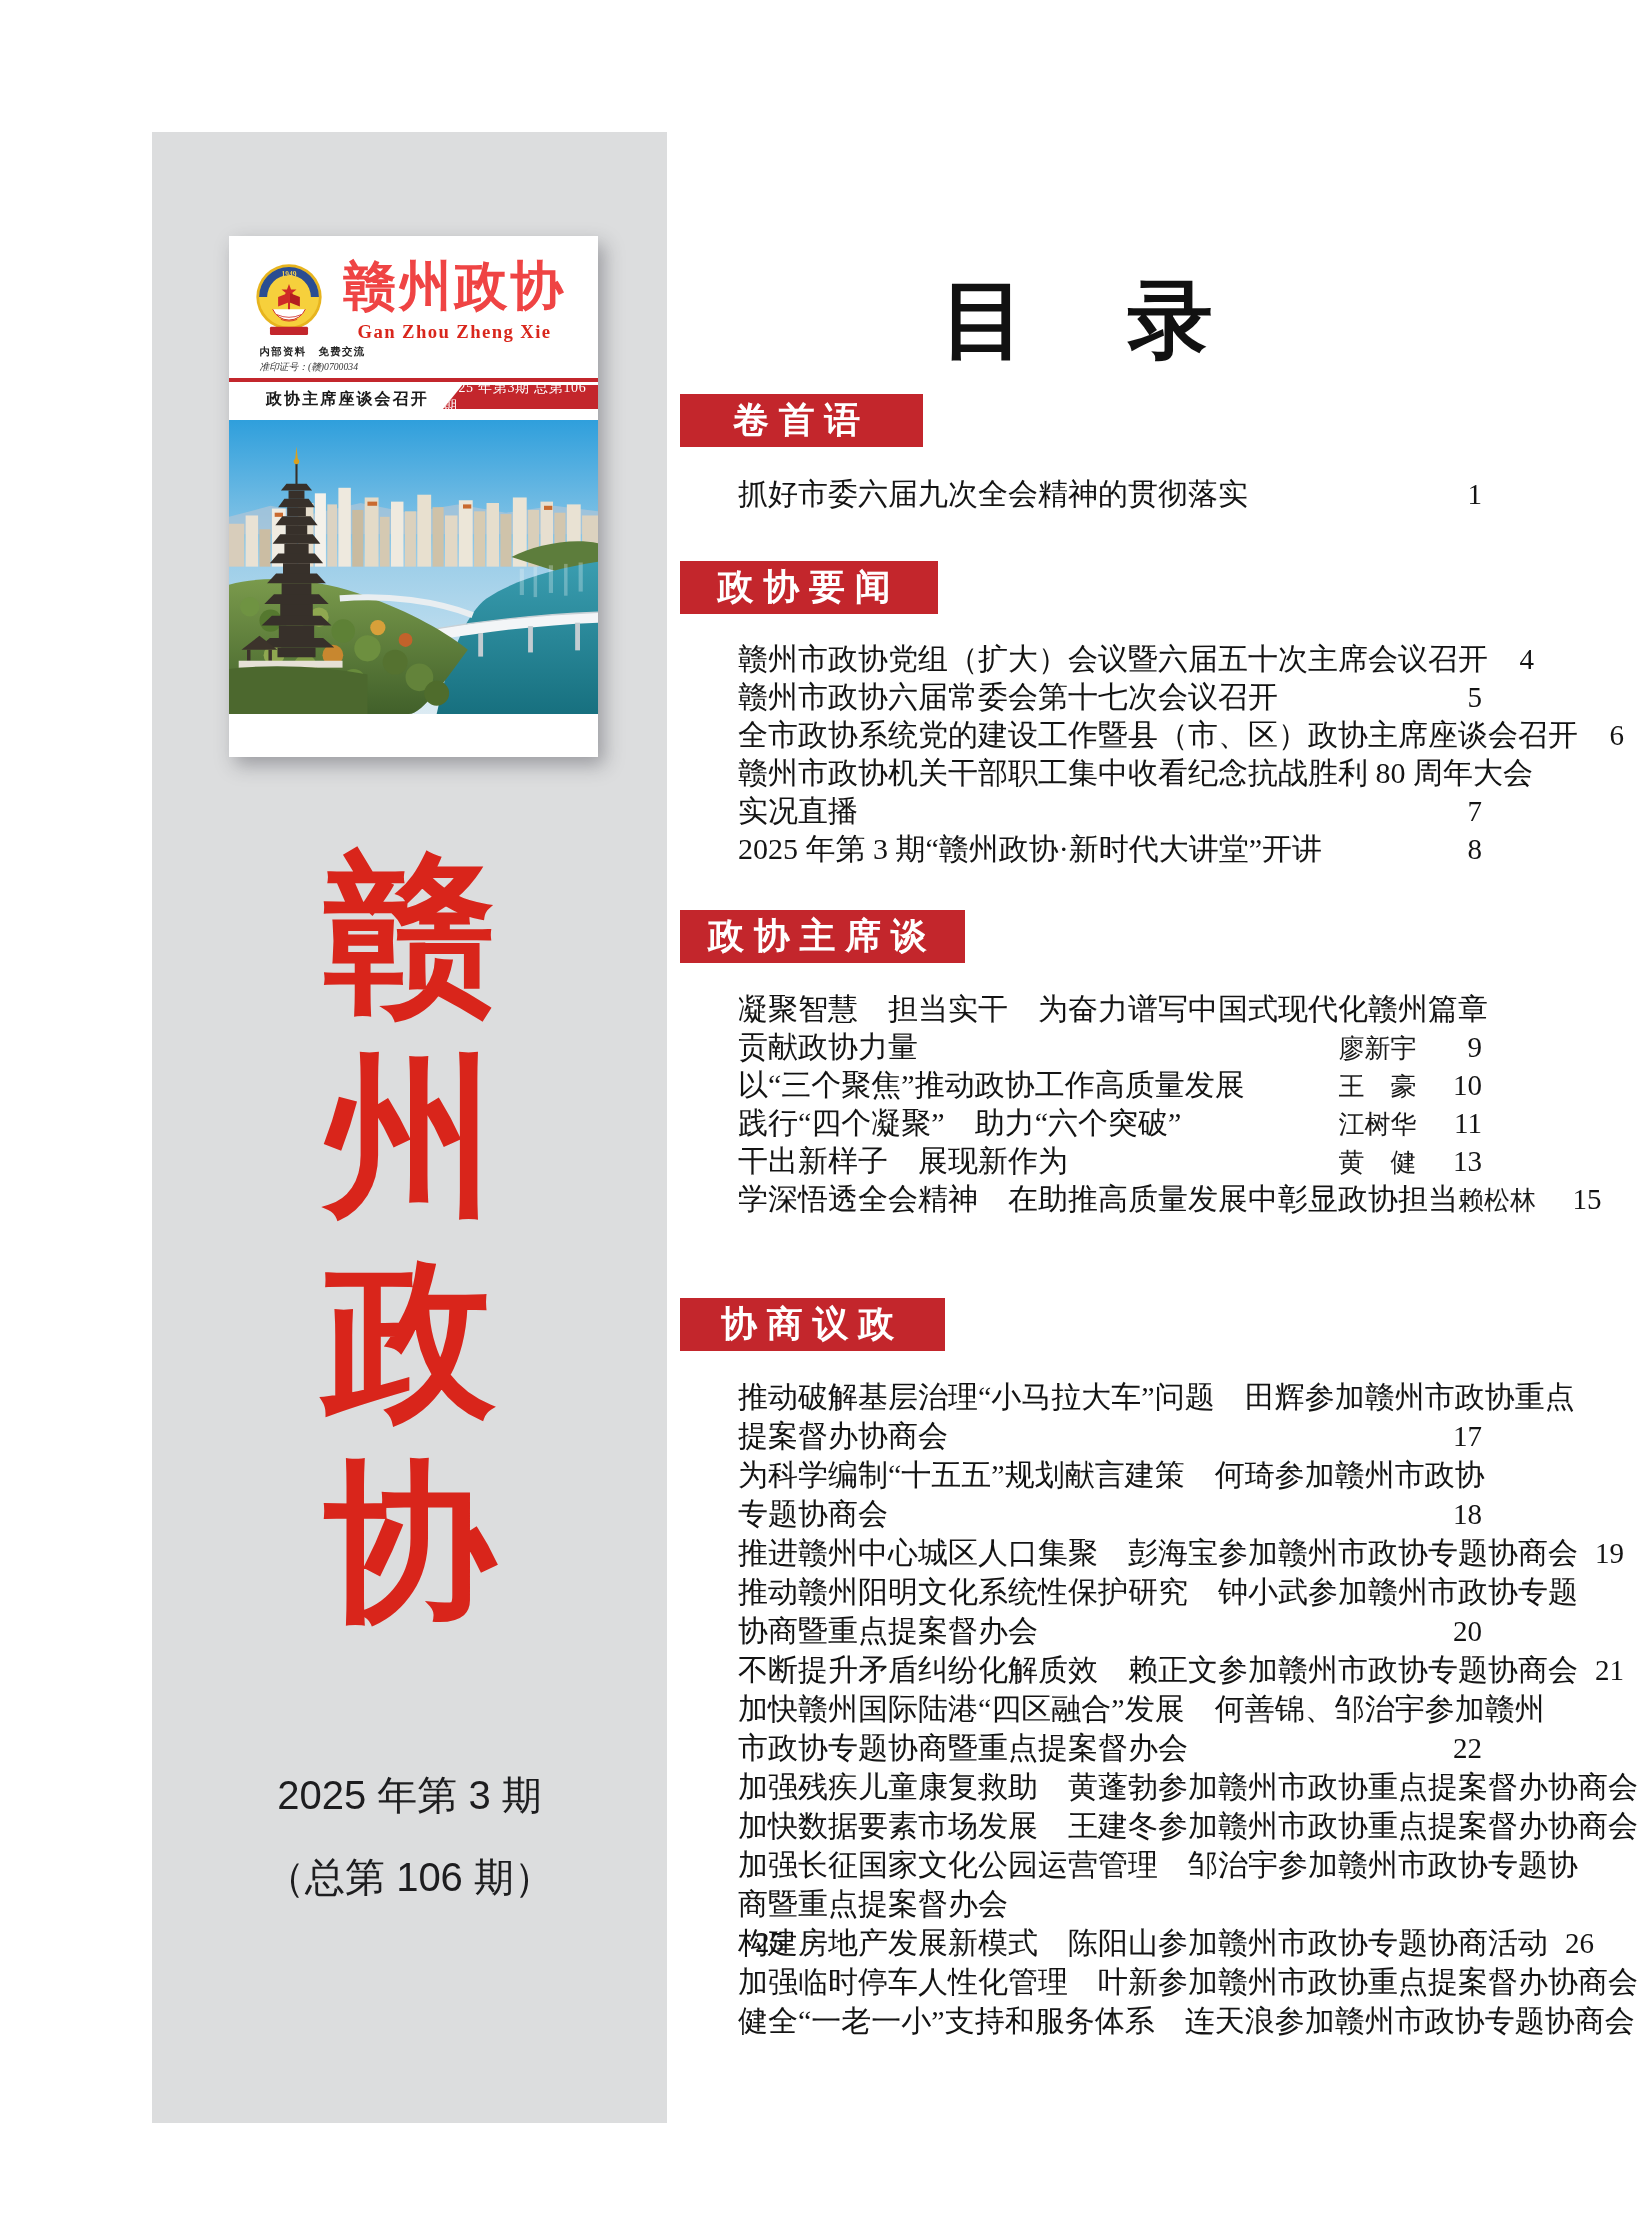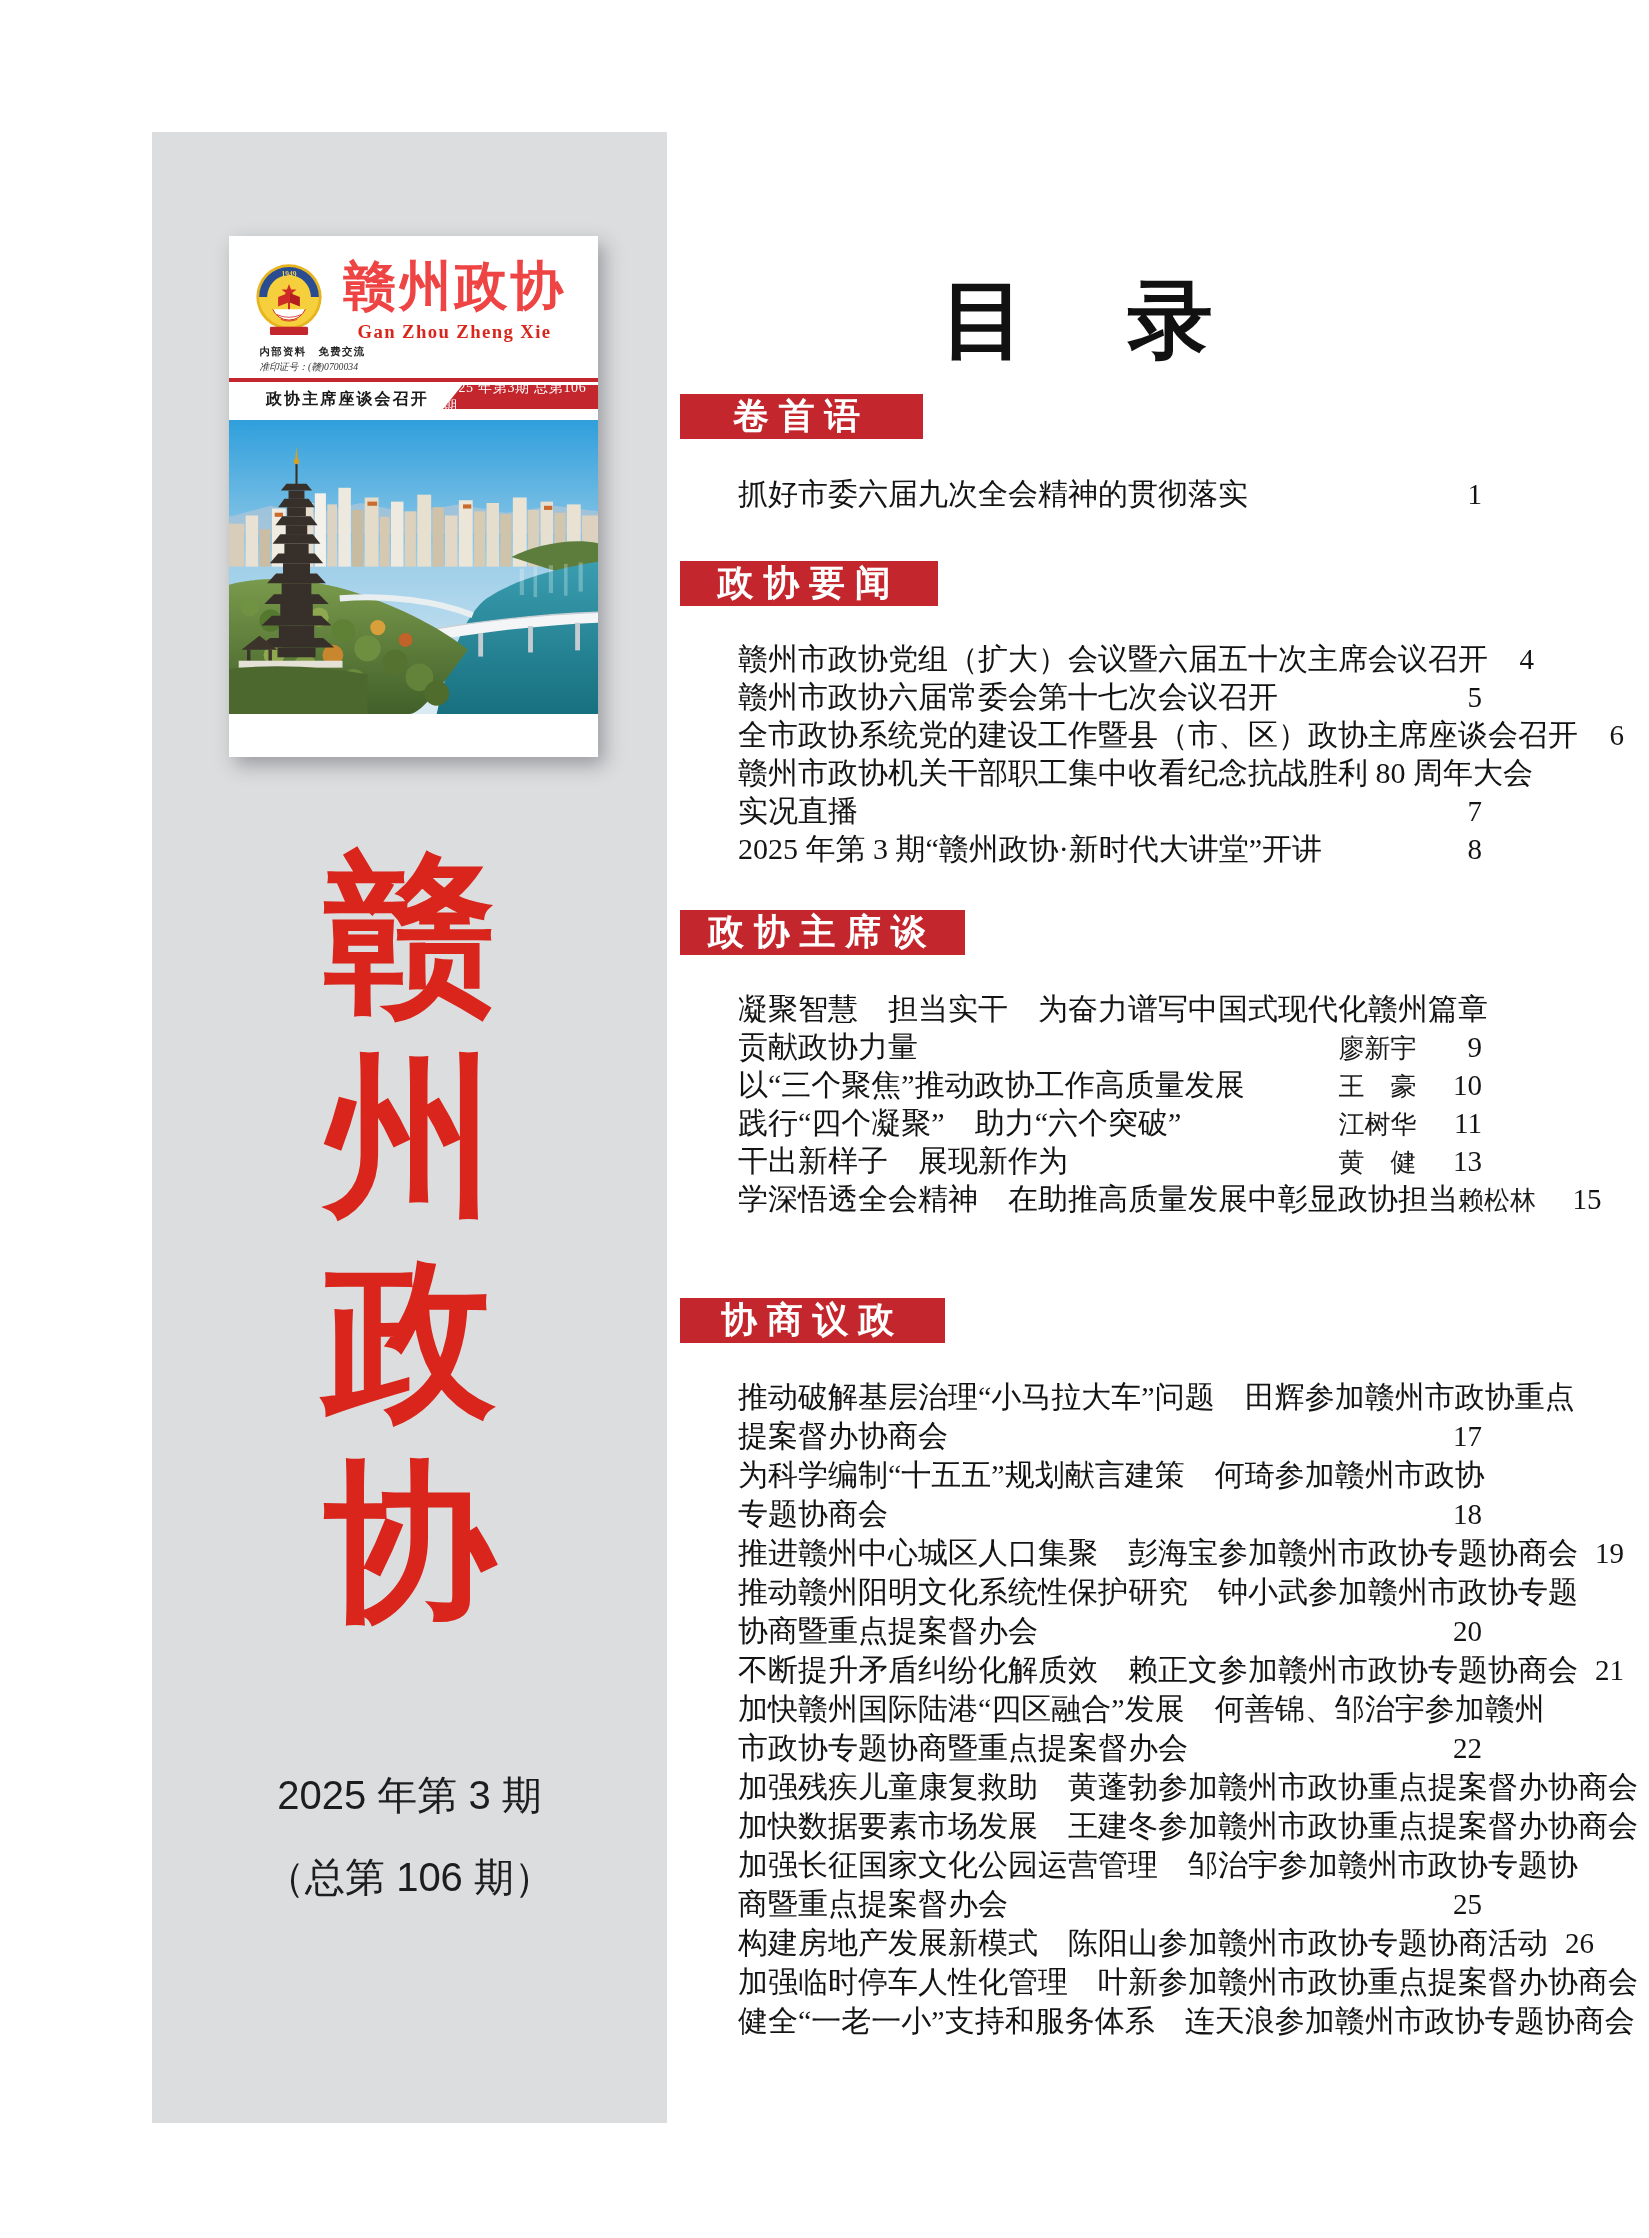--- a/index.html
+++ b/index.html
@@ -34,21 +34,21 @@
   .spine-char{font-size:172px;line-height:203px;}
   .spine-issue{position:absolute;left:152px;top:1771px;width:515px;text-align:center;color:#1d1d1f;
                font-family:"Liberation Sans",sans-serif;}
   .spine-issue .l1{font-size:40px;line-height:49px;}
   .spine-issue .l2{font-size:40px;line-height:49px;margin-top:33px;}
 
   
   .toc{position:absolute;left:680px;top:0;width:802px;height:2239px;}
   .toc-title{position:absolute;top:273px;left:0;width:100%;text-align:center;
              font-size:85px;line-height:94px;font-weight:bold;letter-spacing:8.3px;color:#111;}
-  .sec-h{position:absolute;left:0;height:45px;background:#c3262c;color:#ffffff;
+  .sec-h{position:absolute;left:0;height:53px;background:#c3262c;color:#ffffff;
          display:flex;align-items:center;justify-content:center;box-sizing:border-box;
          font-weight:bold;font-size:36px;letter-spacing:9.7px;padding:0 28px;
          font-family:"DejaVu Serif",serif;}
   .sec-list{position:absolute;left:58px;width:744px;}
   .row{display:flex;align-items:baseline;}
   .row .t{white-space:nowrap;font-size:30px;}
   .row .fill{flex:1 1 auto;}
   .row .a{font-size:26px;white-space:pre;margin-right:19.4px;color:#1a1a1a;}
   .row .p{min-width:46px;text-align:right;font-size:29px;}
 </style>
@@ -360,21 +360,21 @@
           <div class="row" style="height: 39px; line-height: 39px;">
             <span class="t">加快数据要素市场发展　王建冬参加赣州市政协重点提案督办协商会</span>
             <span class="fill"></span>
             <span class="p">24</span>
           </div>
           <div class="row" style="height: 39px; line-height: 39px;">
             <span class="t">加强长征国家文化公园运营管理　邹治宇参加赣州市政协专题协</span>
             <span class="fill"></span>
             <span class="p"></span>
           </div>
-          <div class="row" style="height: 39px; line-height: 39px;">
+          <div class="row" style="height: 39px; line-height: 39px; flex-direction: column;">
             <span class="t">商暨重点提案督办会</span>
             <span class="fill"></span>
             <span class="p">25</span>
           </div>
           <div class="row" style="height: 39px; line-height: 39px;">
             <span class="t">构建房地产发展新模式　陈阳山参加赣州市政协专题协商活动</span>
             <span class="fill"></span>
             <span class="p">26</span>
           </div>
           <div class="row" style="height: 39px; line-height: 39px;">

